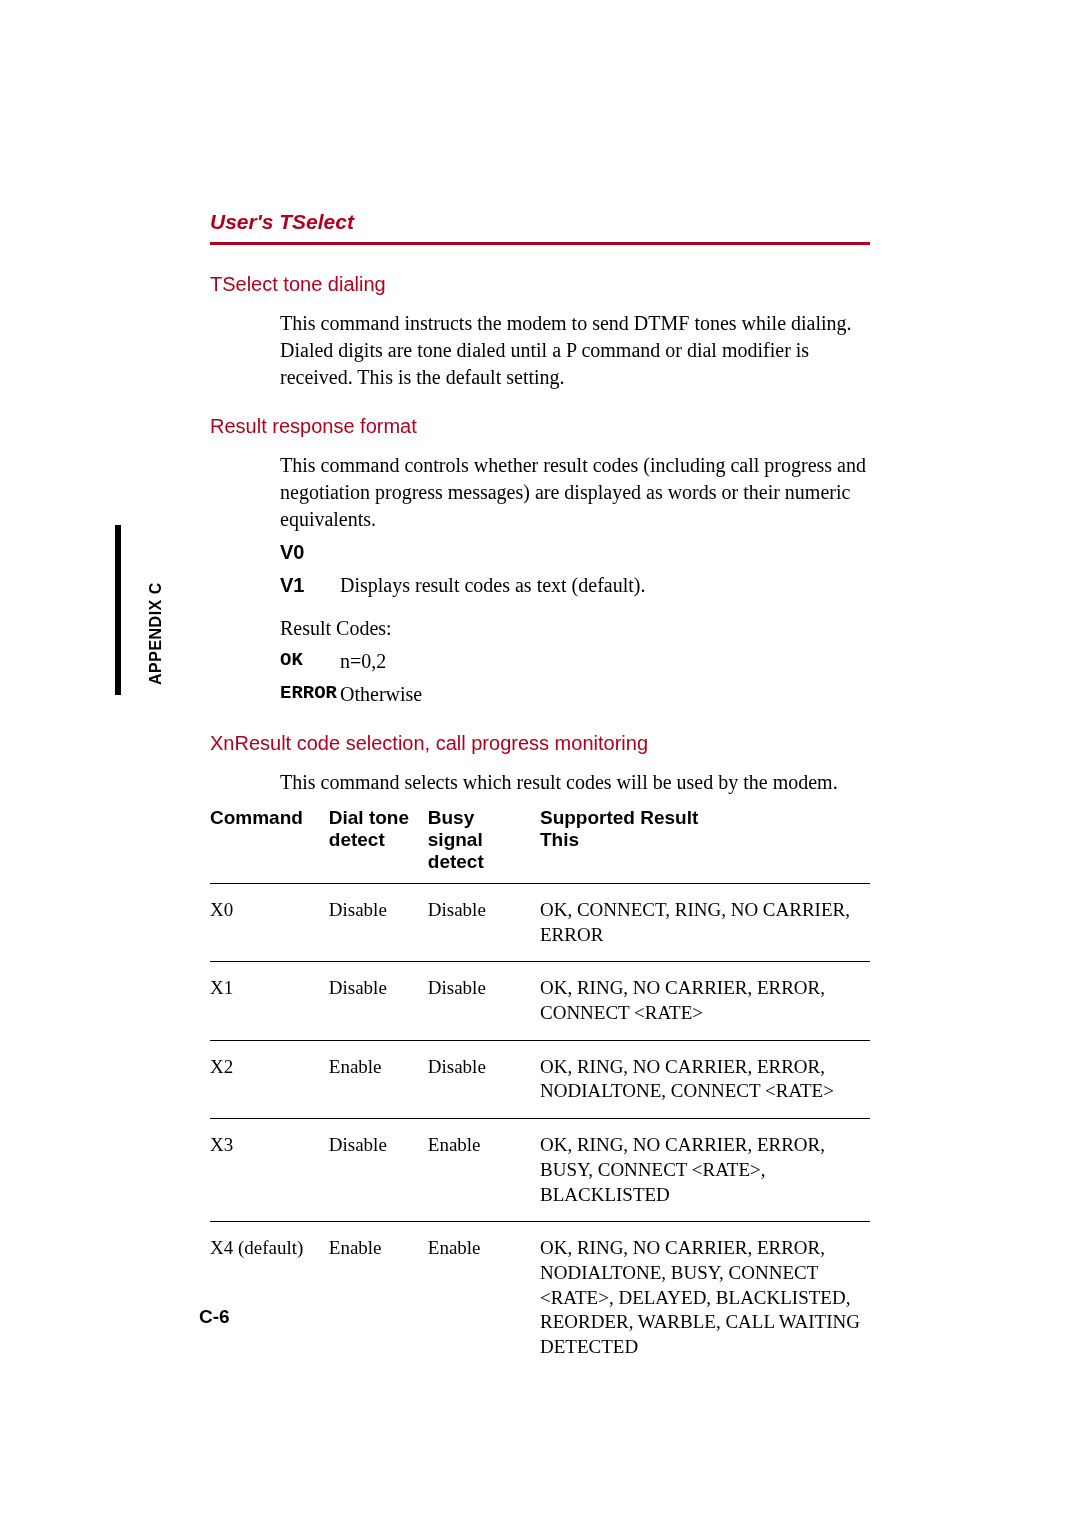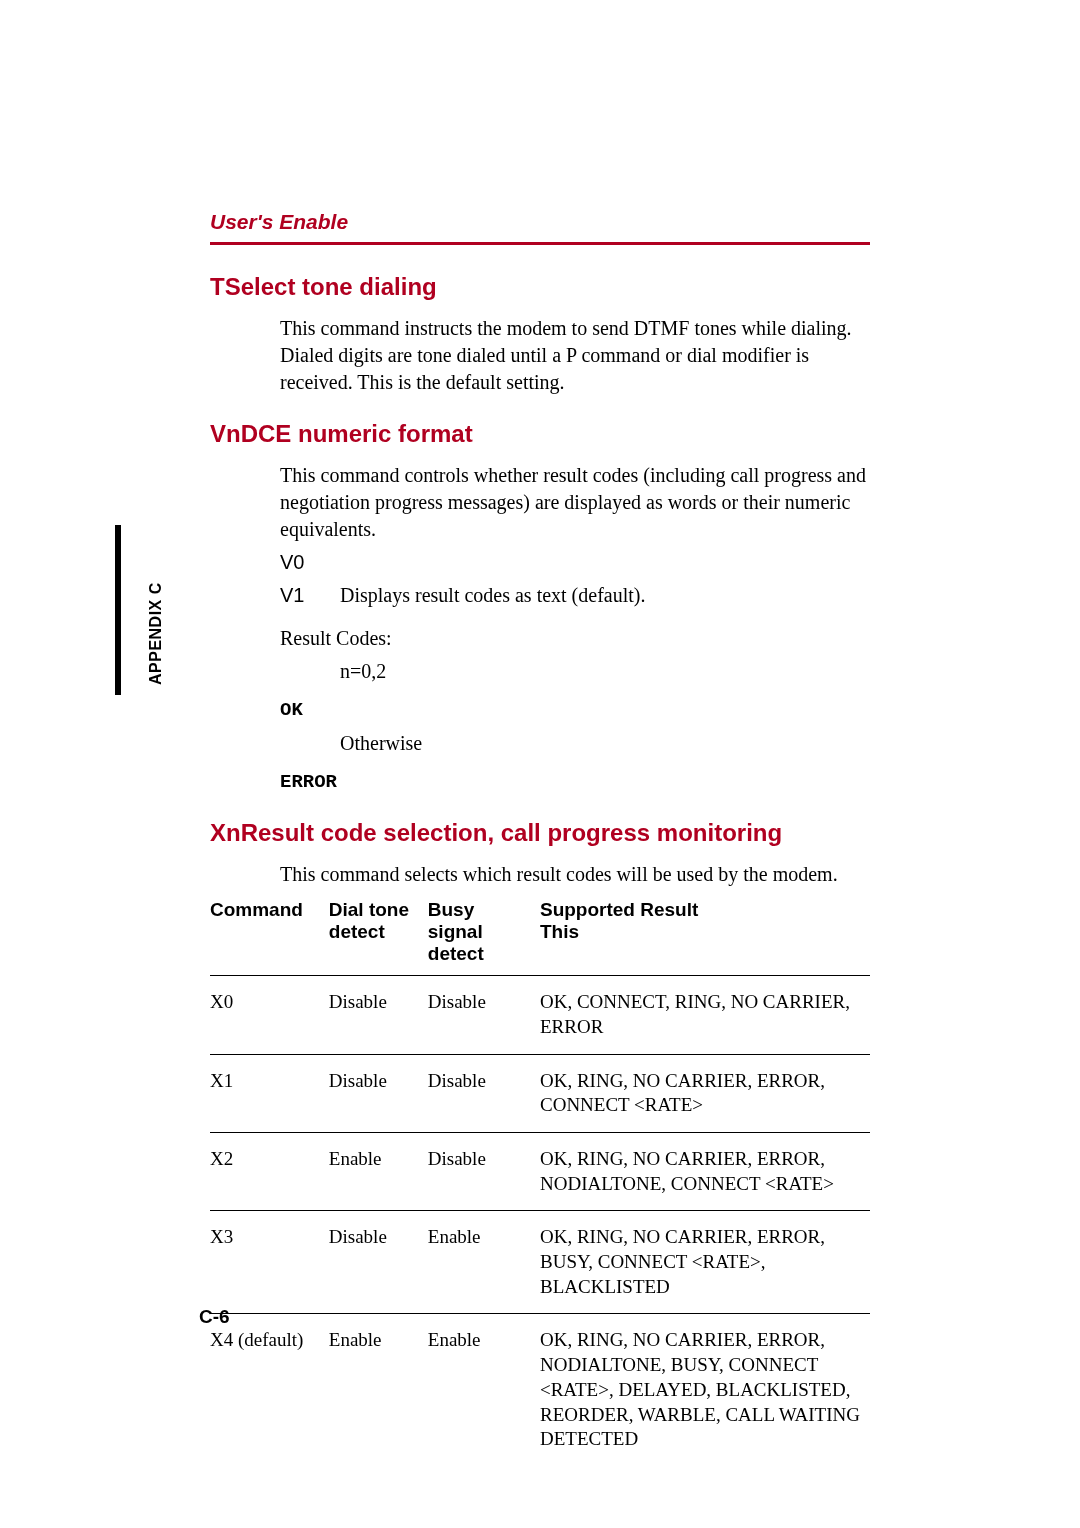--- a/index.html
+++ b/index.html
@@ -22,47 +22,46 @@
     font-weight: bold;
     font-style: italic;
     font-size: 21px;
     border-bottom: 3px solid #b00020;
     padding-bottom: 8px;
     margin-bottom: 28px;
   }
   .section-heading {
     color: #b00020;
     font-family: Arial, Helvetica, sans-serif;
-    font-weight: bold;
-    font-size: 24px;
+    font-weight: normal;
+    font-size: 20px;
     margin: 0 0 14px 0;
   }
   .body-block {
     margin-left: 70px;
     font-size: 20px;
     line-height: 1.35;
     margin-bottom: 24px;
   }
   .kv-row {
     display: flex;
     margin-top: 6px;
   }
   .kv-key {
     font-family: Arial, Helvetica, sans-serif;
-    font-weight: normal;
+    font-weight: bold;
     width: 60px;
     flex-shrink: 0;
   }
   .kv-key-mono {
     font-family: "Courier New", Courier, monospace;
     font-weight: bold;
     width: 60px;
     flex-shrink: 0;
     font-size: 19px;
-    margin-top: 40px;
   }
   .kv-val {
     flex: 1;
   }
   .result-codes {
     margin-top: 16px;
   }
   .side-tab {
     position: absolute;
     left: 115px;
@@ -122,26 +121,26 @@
 </style>
 </head>
 <body>
 
 <div class="side-tab">
   <div class="side-tab-text">APPENDIX C</div>
 </div>
 
 <div class="page">
 
-  <div class="header">User's Enable</div>
+  <div class="header">User's TSelect</div>
 
   <div class="section-heading">TSelect tone dialing</div>
   <div class="body-block">This command instructs the modem to send DTMF tones while dialing. Dialed digits are tone dialed until a P command or dial modifier is received. This is the default setting.</div>
 
-  <div class="section-heading">VnDCE numeric format</div>
+  <div class="section-heading">Result response format</div>
   <div class="body-block">
     <div>This command controls whether result codes (including call progress and negotiation progress messages) are displayed as words or their numeric equivalents.</div>
     <div class="kv-row">
       <div class="kv-key">V0</div>
     </div>
     <div class="kv-row">
       <div class="kv-key">V1</div>
       <div class="kv-val">Displays result codes as text (default).</div>
     </div>
     <div class="result-codes">Result Codes:</div>

